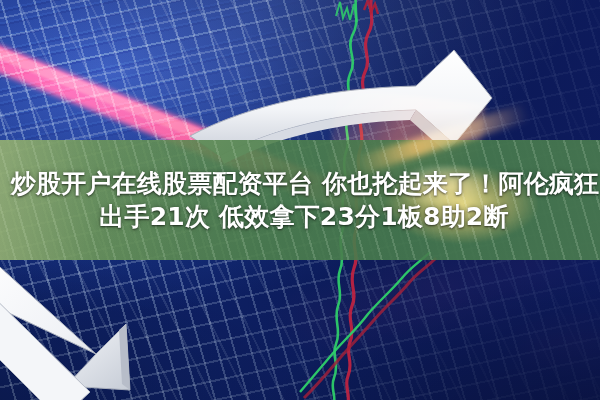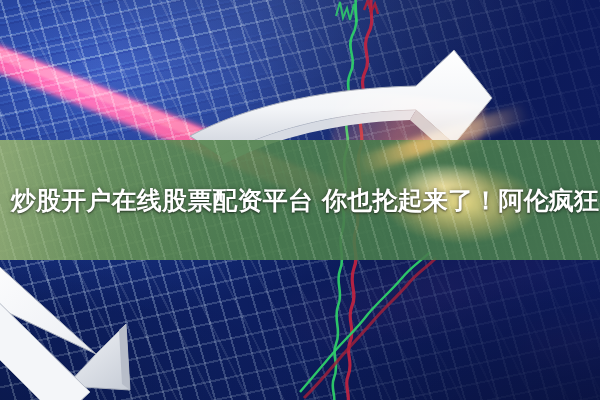--- a/index.html
+++ b/index.html
@@ -314,15 +314,16 @@
 
   <div class="orange-wedge"></div>
 
   <div class="green-band"></div>
   <div class="green-band-tint"></div>
   <div class="flare"></div>
   <div class="flare-streak"></div>
 
   <div class="caption">
     <div class="cap-line cap-line-1">炒股开户在线股票配资平台 你也抡起来了！阿伦疯狂</div>
+    <div class="cap-line cap-line-2">出手21次 低效拿下23分1板8助2断</div>
   </div>
 
 </div>
 
 </body></html>

